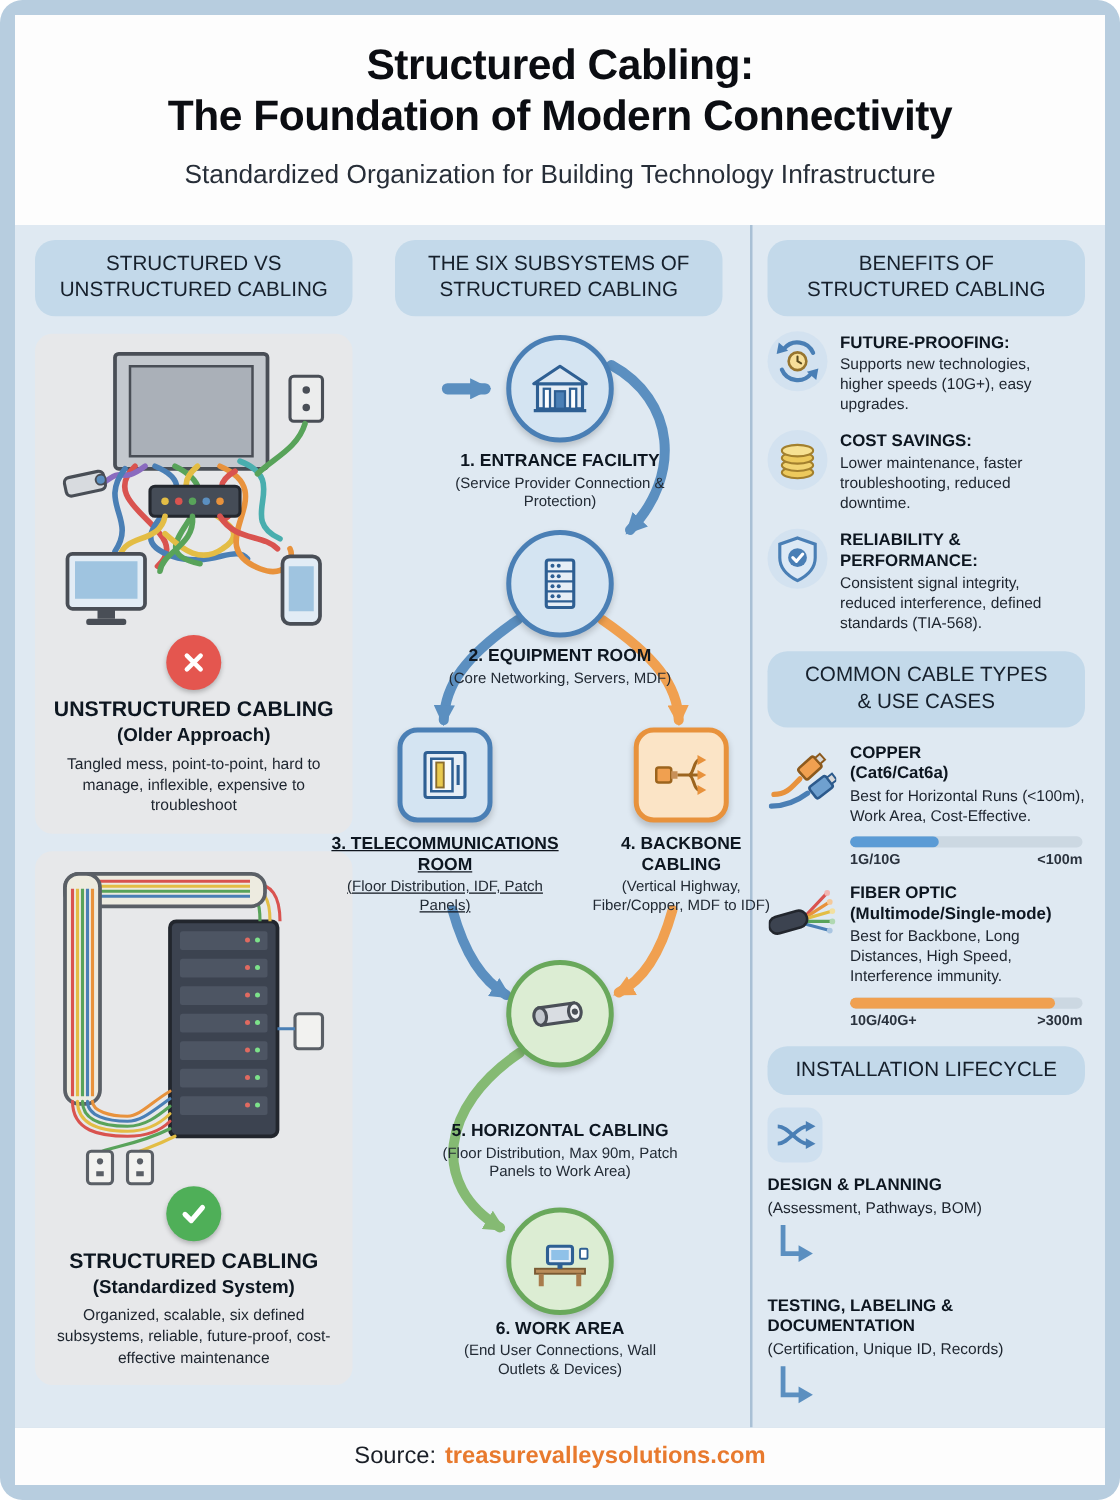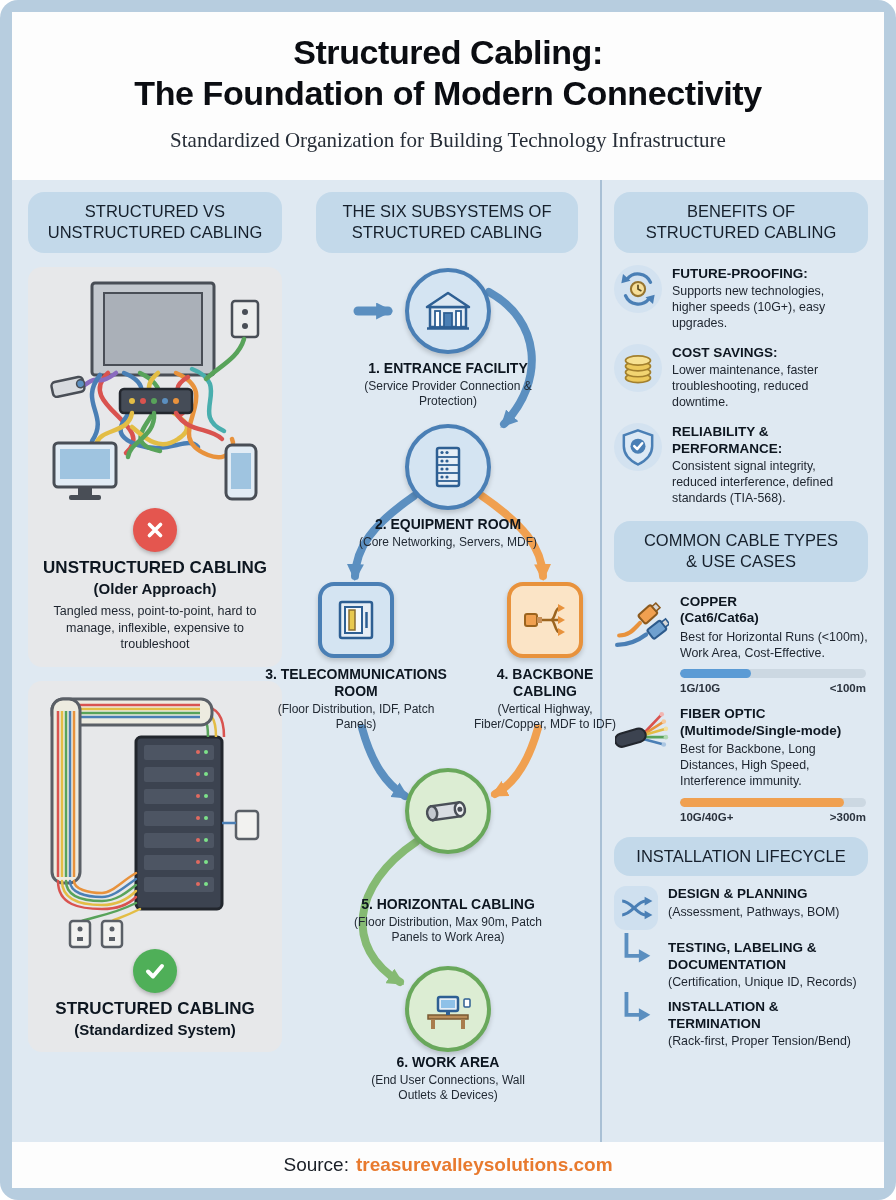--- a/index.html
+++ b/index.html
@@ -1,21 +1,21 @@
 <!DOCTYPE html>
 <html><head>
 <meta charset="utf-8">
 <style>
   * { box-sizing: border-box; margin: 0; padding: 0; }
   html,body { width:896px; height:1200px; }
   body { font-family:"Liberation Sans", sans-serif; color:#10161f; }
   .frame { width:896px; height:1200px; background:#b7cddf; padding:12px; display:flex; flex-direction:column;border-radius:18px; }
   .header { background:#fdfdfd; text-align:center; padding:20px 8px 0; height:168px; flex:0 0 168px; }
   .title { font-size:34px; line-height:1.22; font-weight:bold; color:#0b0d12; letter-spacing:-0.4px; }
-  .subtitle { font-size:21px; color:#272e38; margin-top:13px;font-family:Liberation Serif, serif; }
+  .subtitle { font-size:21px; color:#272e38; margin-top:13px; }
   .main { background:#dfe9f2; flex:1; display:flex; position:relative; overflow:hidden; }
   .col-left { width:280px; flex:0 0 280px; padding:12px 10px 0 16px; }
   .col-mid { width:308px; flex:0 0 308px; position:relative; }
   .col-right { flex:1; padding:12px 16px 0 12px; border-left:2px solid #a9c0d5; }
   .pill { background:#c3d9ea; border-radius:16px; text-align:center; font-weight:normal; font-size:16.5px; line-height:1.3; padding:9px 6px; color:#16202c; }
   .pill-mid { position:absolute; left:24px; top:12px; width:262px; z-index:3; }
   
   .panel { background:#e7e8ea; border-radius:14px; margin-top:14px; padding:10px 12px 14px; text-align:center; }
   .illus svg { width:100%; height:auto; display:block; }
   .badge { width:44px; height:44px; border-radius:50%; margin:-4px auto 6px; display:flex; align-items:center; justify-content:center; box-shadow:0 2px 4px rgba(0,0,0,.25); }
@@ -44,21 +44,21 @@
   .benefit-text b { display:block; font-size:13.5px; color:#0d1620; margin-bottom:2px; }
   .cable { display:flex; gap:10px; margin-top:12px; align-items:flex-start; }
   .cable-icon { width:56px; flex:0 0 56px; display:flex; justify-content:center; }
   .cable-icon svg { width:54px; height:54px; }
   .cable-text b { display:block; font-size:13.5px; color:#0d1620; line-height:1.22; }
   .cable-text span { display:block; font-size:12.4px; line-height:1.28; margin-top:3px; color:#1d242e; }
   .bar-wrap { margin:8px 2px 0 66px; }
   .bar-track { height:9px; border-radius:5px; background:#ccd8e2; overflow:hidden; }
   .bar-fill { height:100%; border-radius:5px; background:#5b9bd5; }
   .bar-labels { display:flex; justify-content:space-between; font-size:11.5px; font-weight:bold; color:#2a323d; margin-top:4px; }
-  .lc-step { display:flex; gap:10px; margin-top:10px; align-items:flex-start; }
+  .lc-step { display:flex; gap:10px; margin-top:10px; align-items:flex-start;flex-direction:column; }
   .lc-icon { width:44px; flex:0 0 44px; display:flex; justify-content:center; align-items:center; }
   .lc-icon.first { background:#cfe0ef; border-radius:12px; height:44px; }
   .lc-icon svg { width:38px; height:38px; }
   .lc-icon.elbow svg { width:42px; height:46px; margin-top:-10px; }
   .lc-text b { display:block; font-size:13.5px; color:#0d1620; line-height:1.22; }
   .lc-text span { display:block; font-size:12.4px; margin-top:2px; color:#1d242e; }
   .footer { background:#fdfdfd; height:46px; flex:0 0 46px; display:flex; align-items:center; justify-content:center; font-size:19px; gap:7px; color:#1a1f27; }
   .footer a { color:#e87a2e; font-weight:bold; text-decoration:none; }
 </style>
 </head>
@@ -201,20 +201,21 @@
             <path d="M182,132 C 188,132 190,132 196,132" stroke="#4a7fb5" stroke-width="2.5" fill="none"></path>
           </svg>
         </div>
         <div class="badge badge-green">
           <svg viewBox="0 0 24 24" width="24" height="24">
               <path d="M5 12.5 L10 17.5 L19 7" fill="none" stroke="#fff" stroke-width="4" stroke-linecap="round" stroke-linejoin="round"></path>
             </svg>
         </div>
         <div class="panel-title">STRUCTURED CABLING</div>
         <div class="panel-sub">(Standardized System)</div>
+        <div class="panel-desc">Organized, scalable, six defined subsystems, reliable, future-proof, cost-effective maintenance</div>
       </div>
     </section>
 
     <section class="col-mid">
       <div class="pill pill-mid">
         <span>THE SIX SUBSYSTEMS OF</span><br>
         <span>STRUCTURED CABLING</span>
       </div>
 
       <svg class="flow-svg" viewBox="0 0 308 962">
@@ -278,21 +279,21 @@
       </div>
 
       <div class="node node-s" style="left:26px; top:402px;">
         <svg viewBox="0 0 48 48">
           <rect x="8" y="6" width="32" height="36" rx="2" fill="#e6eef6" stroke="#2e5f93" stroke-width="2.5"></rect>
           <rect x="13" y="11" width="17" height="26" fill="#f7fafc" stroke="#2e5f93" stroke-width="2"></rect>
           <rect x="17" y="14" width="6" height="20" fill="#e8c94f" stroke="#8a6d2f" stroke-width="1.5"></rect>
           <line x1="34.5" y1="16" x2="34.5" y2="32" stroke="#2e5f93" stroke-width="2.5"></line>
         </svg>
       </div>
-      <div class="node-label" style="left:-31px; top:486px; width:190px;">
+      <div class="node-label" style="left:-31px; top:486px; width:190px;text-decoration:underline;">
         <b>3. TELECOMMUNICATIONS ROOM</b>
         <span>(Floor Distribution, IDF, Patch Panels)</span>
       </div>
 
       <div class="node node-s node-orange" style="left:215px; top:402px;">
         <svg viewBox="0 0 48 48">
           <rect x="4" y="18" width="12" height="12" rx="2" fill="#f0a050" stroke="#9c641e" stroke-width="2"></rect>
           <rect x="16" y="21" width="5" height="6" fill="#c89058"></rect>
           <path d="M21 24 H30 M30 24 C 34 24 34 12 38 12 M30 24 C 34 24 34 36 38 36 M30 24 H38" stroke="#9c641e" stroke-width="2.5" fill="none"></path>
           <polygon points="37,8 44,12 37,16" fill="#e8923c"></polygon>

